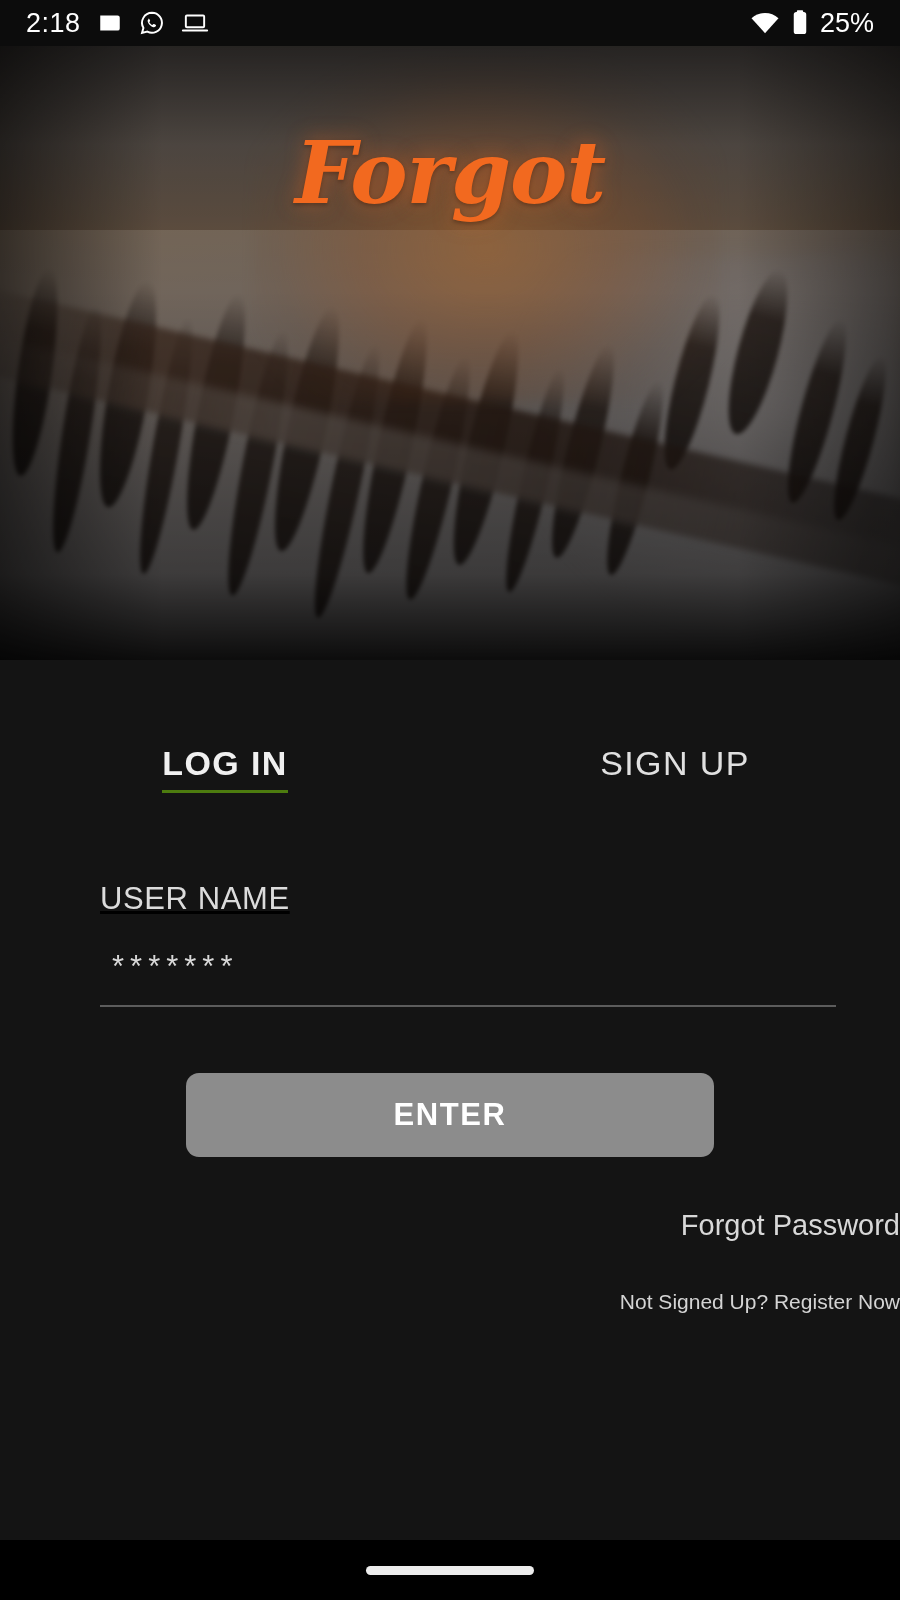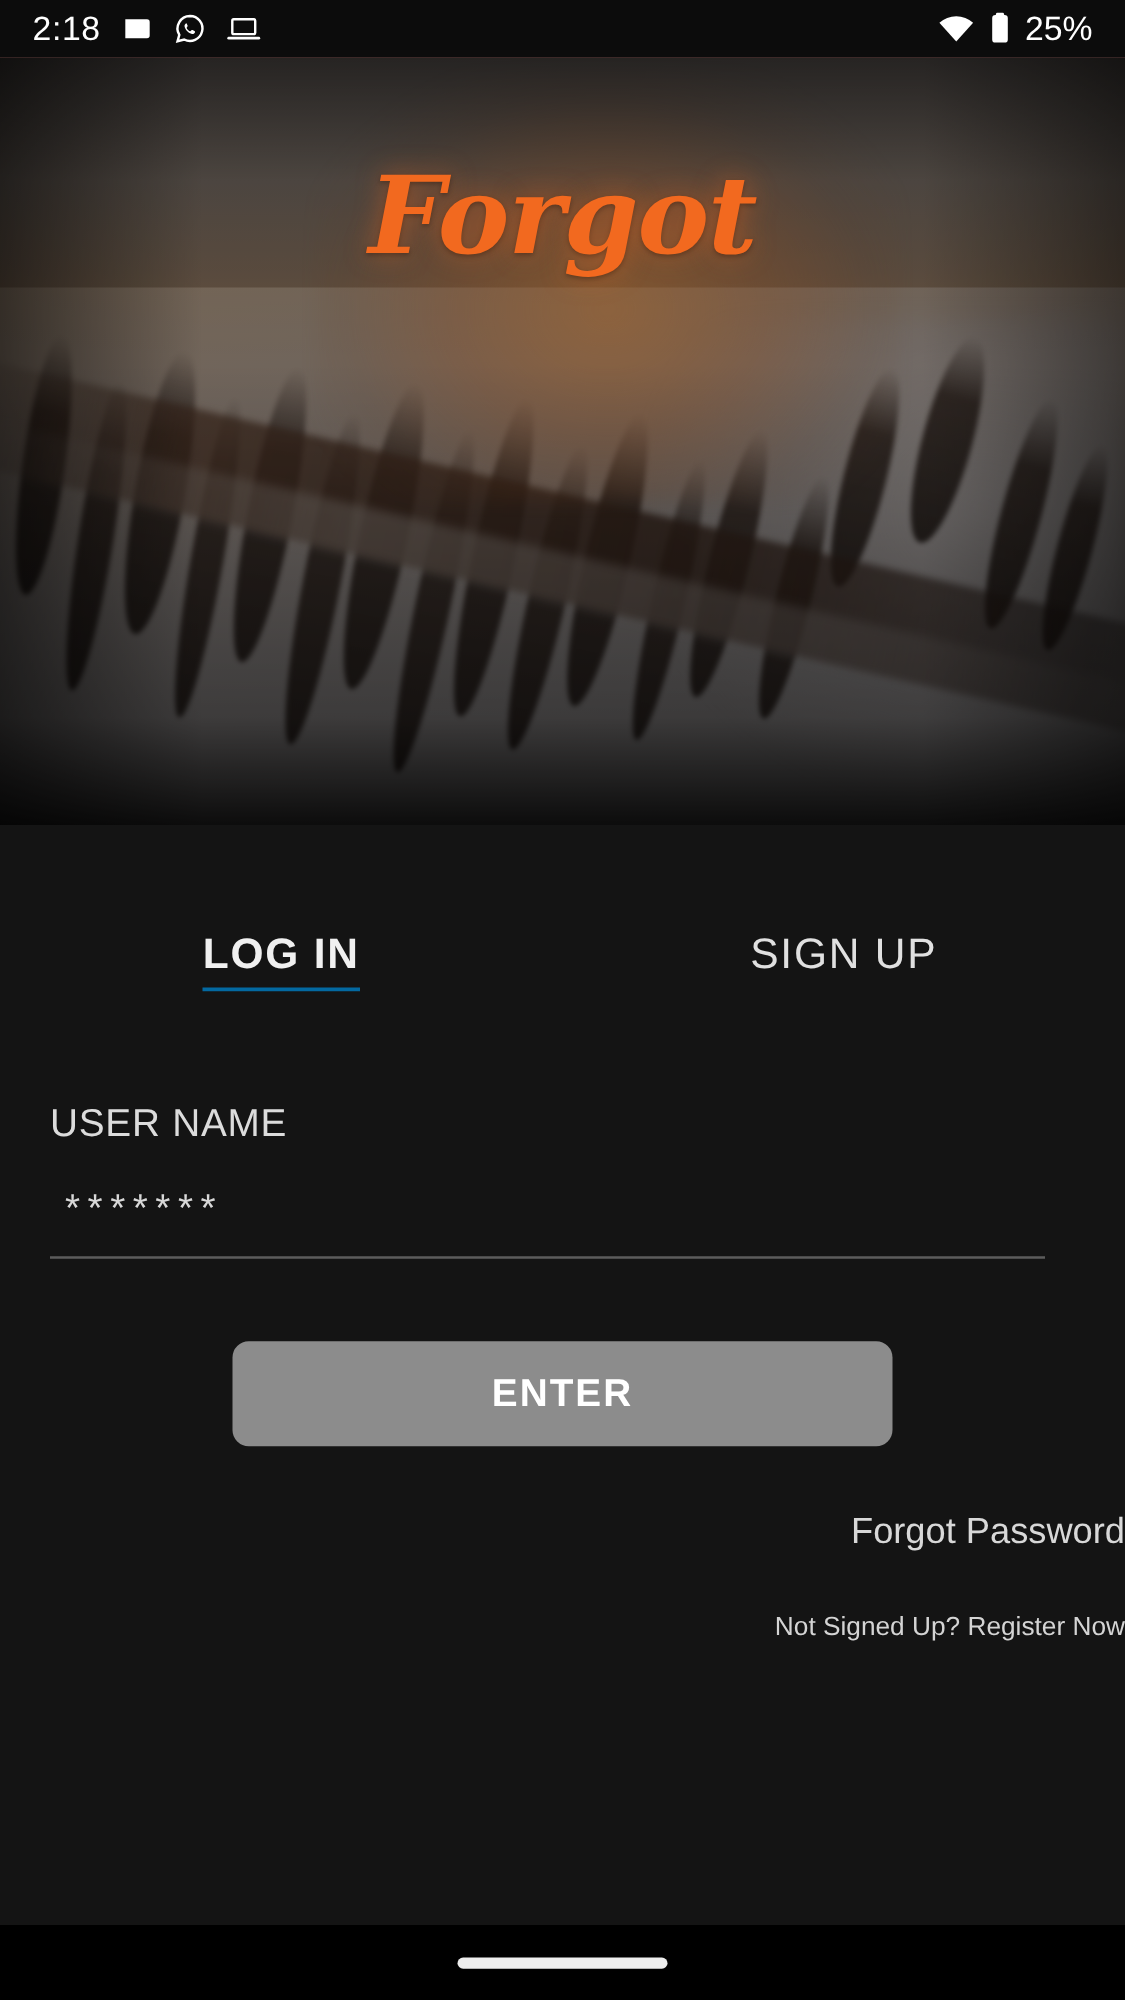--- a/index.html
+++ b/index.html
@@ -2,21 +2,21 @@
 <html><head>
 <meta charset="utf-8">
 <style>
   * { margin:0; padding:0; box-sizing:border-box; }
   html, body {
     width:900px; height:1600px;
     background:#000;
     font-family:"Liberation Sans", sans-serif;
     overflow:hidden;
   }
-  .phone { position:relative; width:900px; height:1600px; background:#7f1d1d; }
+  .phone { position:relative; width:900px; height:1600px; background:#3b82f6; }
 
   
   .statusbar {
     position:absolute; top:0; left:0; width:900px; height:46px;
     background:#0c0c0c; display:flex; align-items:center;
     padding:0 26px; color:#fff;
   }
   .sb-left { display:flex; align-items:center; gap:16px; }
   .sb-time { font-size:27px; font-weight:500; letter-spacing:0.5px; }
   .sb-right { margin-left:auto; display:flex; align-items:center; gap:11px; }
@@ -95,24 +95,24 @@
   }
   .tabs {
     display:flex; padding:84px 0 0 0;
   }
   .tab {
     flex:1; text-align:center; color:#e0e0e0;
     font-size:34px; letter-spacing:1.4px;
   }
   .tab-inner { display:inline-block; padding-bottom:7px; }
   .tab.active .tab-inner {
-    font-weight:bold; border-bottom:3px solid #0369a1; color:#f0f0f0;
-  }
-
-  .fields { padding:88px 64px 0 40px; }
+    font-weight:bold; border-bottom:3px solid #4d7c0f; color:#f0f0f0;
+  }
+
+  .fields { padding:88px 64px 0 100px;text-decoration:underline; }
   .field { margin-bottom:32px; }
   .field-label {
     color:#dcdcdc; font-size:31px; letter-spacing:0.6px; margin-bottom:24px;
   }
   .field-input {
     width:100%; background:transparent; border:none;
     border-bottom:2px solid #5c5c5c;
     color:#d8d8d8; font-size:29px;
     font-family:"Liberation Sans", sans-serif;
     padding:0 0 22px 12px; outline:none;

